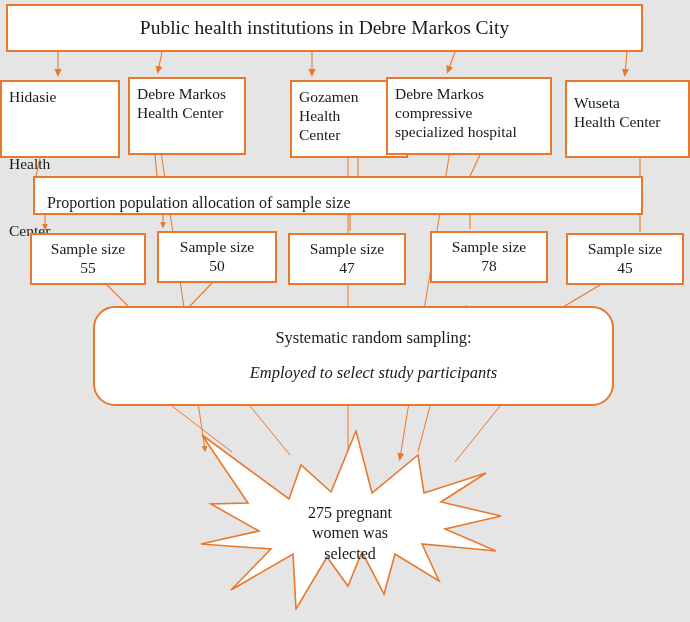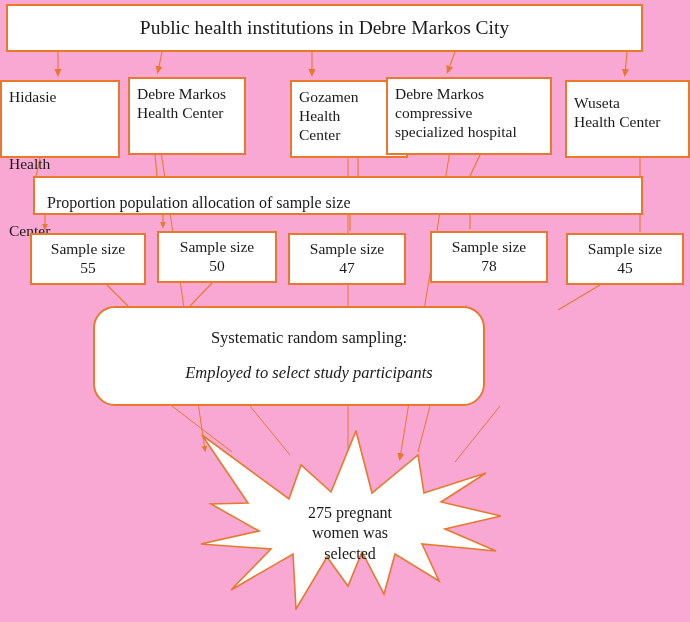--- a/index.html
+++ b/index.html
@@ -9,21 +9,21 @@
     background: #ffffff;
   }
   body {
     font-family: "Liberation Serif", "DejaVu Serif", serif;
     color: #1a1a1a;
   }
   #canvas {
     position: relative;
     width: 690px;
     height: 622px;
-    background: #f9a8d4;
+    background: #e5e5e5;
     overflow: hidden;
   }
   
   .fbox {
     position: absolute;
     box-sizing: border-box;
     border: 2px solid #E8792C;
     background: #ffffff;
     z-index: 3;
     display: flex;
@@ -88,21 +88,21 @@
   #samp-1 { left: 157px; top: 231px; width: 120px; }
   #samp-2 { left: 288px; top: 233px; width: 118px; }
   #samp-3 { left: 430px; top: 231px; width: 118px; }
   #samp-4 { left: 566px; top: 233px; width: 118px; }
 
   
   #round-box {
     position: absolute;
     left: 93px;
     top: 306px;
-    width: 392px;
+    width: 521px;
     height: 100px;
     box-sizing: border-box;
     border: 2px solid #E8792C;
     border-radius: 22px;
     background: #ffffff;
     z-index: 3;
     display: flex;
     flex-direction: column;
     align-items: center;
     justify-content: center;

